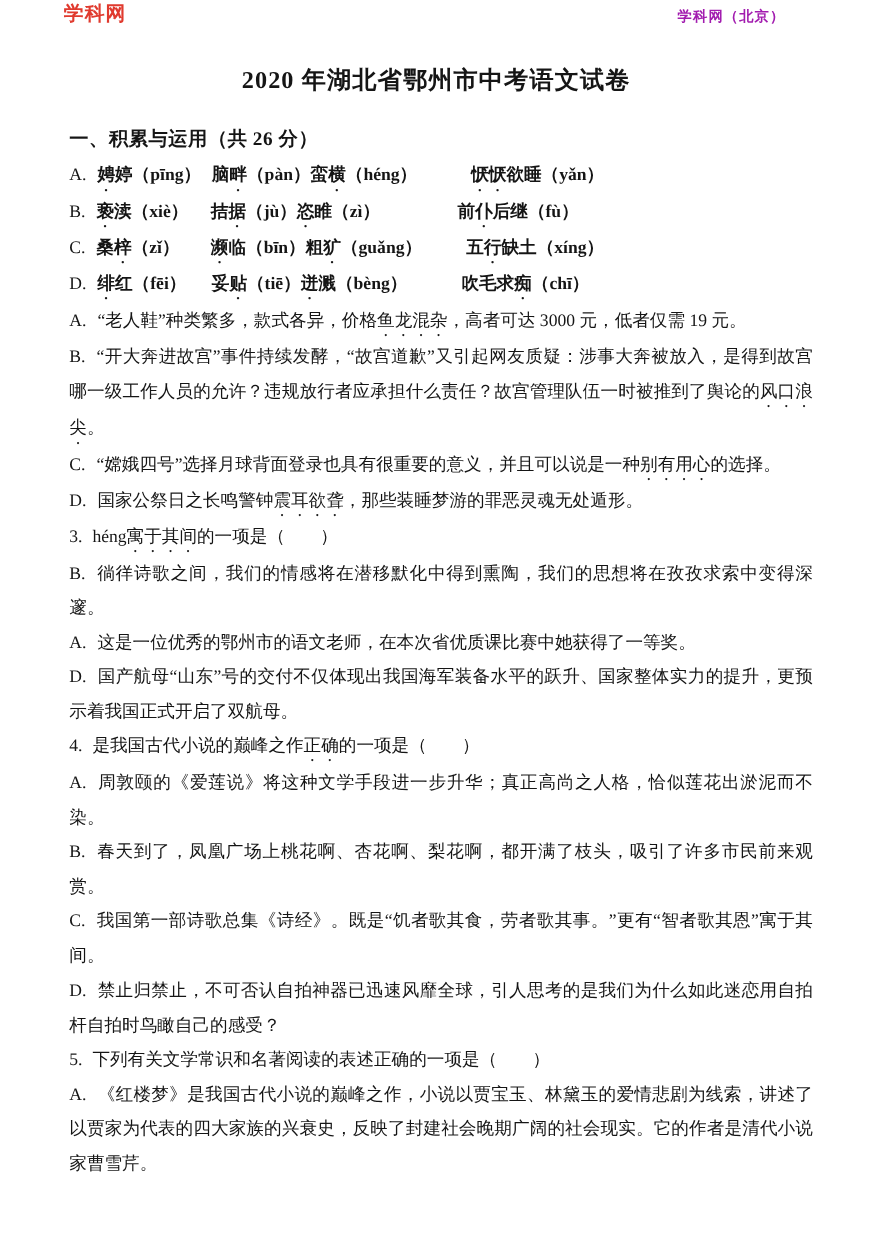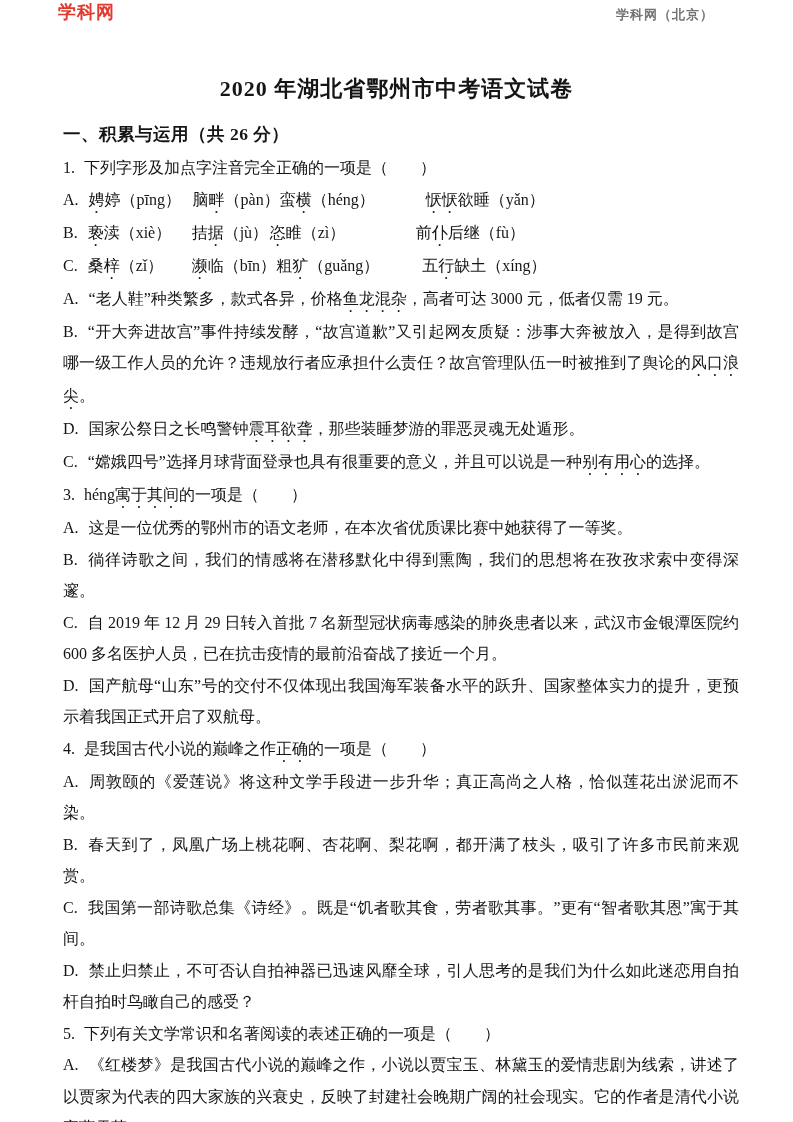--- a/index.html
+++ b/index.html
@@ -6,70 +6,69 @@
   body{
     width:793px;height:1122px;
     font-family:"Liberation Serif","DejaVu Serif",serif;
     color:#151515;
   }
   .page{position:relative;width:793px;height:1122px;overflow:hidden;background:#fff;}
   .wm{position:absolute;font-weight:bold;letter-spacing:1px;}
   .wm-left{left:58px;top:0;font-size:18px;}
   .wm-right{left:616px;top:6px;font-size:13px;}
   h1.title{
-    margin:16px;padding-top:58px;
+    margin:0;padding-top:58px;
     text-align:center;font-size:22px;font-weight:bold;
     letter-spacing:1px;
   }
   .content{width:676px;margin:0 0 0 63px;}
   h2.section{
     font-size:17.5px;font-weight:bold;
-    margin:9px 0 4px 0;line-height:28px;letter-spacing:0.5px;
+    margin:24px 0 4px 0;line-height:28px;letter-spacing:0.5px;
   }
   p.line{
     margin:0;line-height:31.5px;font-size:16px;
     text-align:justify;text-justify:inter-ideograph;
   }
   .qnum{margin-right:9px;}
   .olabel{margin-right:10px;}
-  .q1c{display:inline-block;}
+  .q1c{display:inline-block;font-weight:bold;}
   .q1c.c0{min-width:104px;}
   .q1c.c1{min-width:78px;}
   .q1c.c2{min-width:146px;}
   .dt{
     -webkit-text-emphasis:filled dot;
     -webkit-text-emphasis-position:under right;
     text-emphasis:filled dot;
     text-emphasis-position:under right;
   }
 </style>
 </head>
 <body>
 
 <div class="page">
   <div class="wm wm-left" style="color: rgb(224, 58, 46);">学科网</div>
-  <div class="wm wm-right" style="color: #737373;">学科网（北京）</div>
+  <div class="wm wm-right" style="color: #a21caf;">学科网（北京）</div>
 
   <h1 class="title">2020 年湖北省鄂州市中考语文试卷</h1>
 
   <div class="content">
     <h2 class="section">一、积累与运用（共 26 分）</h2>
     <div>
-        <p class="line stem"><span class="qnum">1.</span><span>下列字形及加点字注音完全正确的一项是（　　）</span></p>
         <p class="line option"><span class="olabel">A.</span><span class="q1c c0"><span class="dt">娉</span><span>婷（pīng）</span></span><span class="q1c c1"><span>脑</span><span class="dt">畔</span><span>（pàn）</span></span><span class="q1c c2"><span>蛮</span><span class="dt">横</span><span>（héng）</span></span><span class="q1c c3"><span class="dt">恹恹</span><span>欲睡（yǎn）</span></span></p>
         <p class="line option"><span class="olabel">B.</span><span class="q1c c0"><span class="dt">亵</span><span>渎（xiè）</span></span><span class="q1c c1"><span>拮</span><span class="dt">据</span><span>（jù）</span></span><span class="q1c c2"><span class="dt">恣</span><span>睢（zì）</span></span><span class="q1c c3"><span>前</span><span class="dt">仆</span><span>后继（fù）</span></span></p>
         <p class="line option"><span class="olabel">C.</span><span class="q1c c0"><span>桑</span><span class="dt">梓</span><span>（zǐ）</span></span><span class="q1c c1"><span class="dt">濒</span><span>临（bīn）</span></span><span class="q1c c2"><span>粗</span><span class="dt">犷</span><span>（guǎng）</span></span><span class="q1c c3"><span>五</span><span class="dt">行</span><span>缺土（xíng）</span></span></p>
+        <p class="line option"><span class="olabel">D.</span><span class="q1c c0"><span class="dt">绯</span><span>红（fēi）</span></span><span class="q1c c1"><span>妥</span><span class="dt">贴</span><span>（tiē）</span></span><span class="q1c c2"><span class="dt">迸</span><span>溅（bèng）</span></span><span class="q1c c3"><span>吹毛求</span><span class="dt">痴</span><span>（chī）</span></span></p>
         <p class="line option"><span class="olabel">A.</span><span>“老人鞋”种类繁多，款式各异，价格</span><span class="dt">鱼龙混杂</span><span>，高者可达 3000 元，低者仅需 19 元。</span></p>
         <p class="line option"><span class="olabel">B.</span><span>“开大奔进故宫”事件持续发酵，“故宫道歉”又引起网友质疑：涉事大奔被放入，是得到故宫哪一级工作人员的允许？违规放行者应承担什么责任？故宫管理队伍一时被推到了舆论的</span><span class="dt">风口浪尖</span><span>。</span></p>
+        <p class="line option"><span class="olabel">C.</span><span>“嫦娥四号”选择月球背面登录也具有很重要的意义，并且可以说是一种</span><span class="dt">别有用心</span><span>的选择。</span></p>
         <p class="line option"><span class="olabel">D.</span><span>国家公祭日之长鸣警钟</span><span class="dt">震耳欲聋</span><span>，那些装睡梦游的罪恶灵魂无处遁形。</span></p>
-        <p class="line option"><span class="olabel">C.</span><span>“嫦娥四号”选择月球背面登录也具有很重要的意义，并且可以说是一种</span><span class="dt">别有用心</span><span>的选择。</span></p>
         <p class="line stem"><span class="qnum">3.</span><span>héng</span><span class="dt">寓于其间</span><span>的一项是（　　）</span></p>
+        <p class="line option"><span class="olabel">B.</span><span>徜徉诗歌之间，我们的情感将在潜移默化中得到熏陶，我们的思想将在孜孜求索中变得深邃。</span></p>
         <p class="line option"><span class="olabel">A.</span><span>这是一位优秀的鄂州市的语文老师，在本次省优质课比赛中她获得了一等奖。</span></p>
-        <p class="line option"><span class="olabel">B.</span><span>徜徉诗歌之间，我们的情感将在潜移默化中得到熏陶，我们的思想将在孜孜求索中变得深邃。</span></p>
-        <p class="line option"><span class="olabel">C.</span><span>自 2019 年 12 月 29 日转入首批 7 名新型冠状病毒感染的肺炎患者以来，武汉市金银潭医院约 600 多名医护人员，已在抗击疫情的最前沿奋战了接近一个月。</span></p>
         <p class="line option"><span class="olabel">D.</span><span>国产航母“山东”号的交付不仅体现出我国海军装备水平的跃升、国家整体实力的提升，更预示着我国正式开启了双航母。</span></p>
         <p class="line stem"><span class="qnum">4.</span><span>是我国古代小说的巅峰之作</span><span class="dt">正确</span><span>的一项是（　　）</span></p>
         <p class="line option"><span class="olabel">A.</span><span>周敦颐的《爱莲说》将这种文学手段进一步升华；真正高尚之人格，恰似莲花出淤泥而不染。</span></p>
         <p class="line option"><span class="olabel">B.</span><span>春天到了，凤凰广场上桃花啊、杏花啊、梨花啊，都开满了枝头，吸引了许多市民前来观赏。</span></p>
         <p class="line option"><span class="olabel">C.</span><span>我国第一部诗歌总集《诗经》。既是“饥者歌其食，劳者歌其事。”更有“智者歌其恩”寓于其间。</span></p>
         <p class="line option"><span class="olabel">D.</span><span>禁止归禁止，不可否认自拍神器已迅速风靡全球，引人思考的是我们为什么如此迷恋用自拍杆自拍时鸟瞰自己的感受？</span></p>
         <p class="line stem"><span class="qnum">5.</span><span>下列有关文学常识和名著阅读的表述正确的一项是（　　）</span></p>
         <p class="line option"><span class="olabel">A.</span><span>《红楼梦》是我国古代小说的巅峰之作，小说以贾宝玉、林黛玉的爱情悲剧为线索，讲述了以贾家为代表的四大家族的兴衰史，反映了封建社会晚期广阔的社会现实。它的作者是清代小说家曹雪芹。</span></p>
       </div>
   </div>

